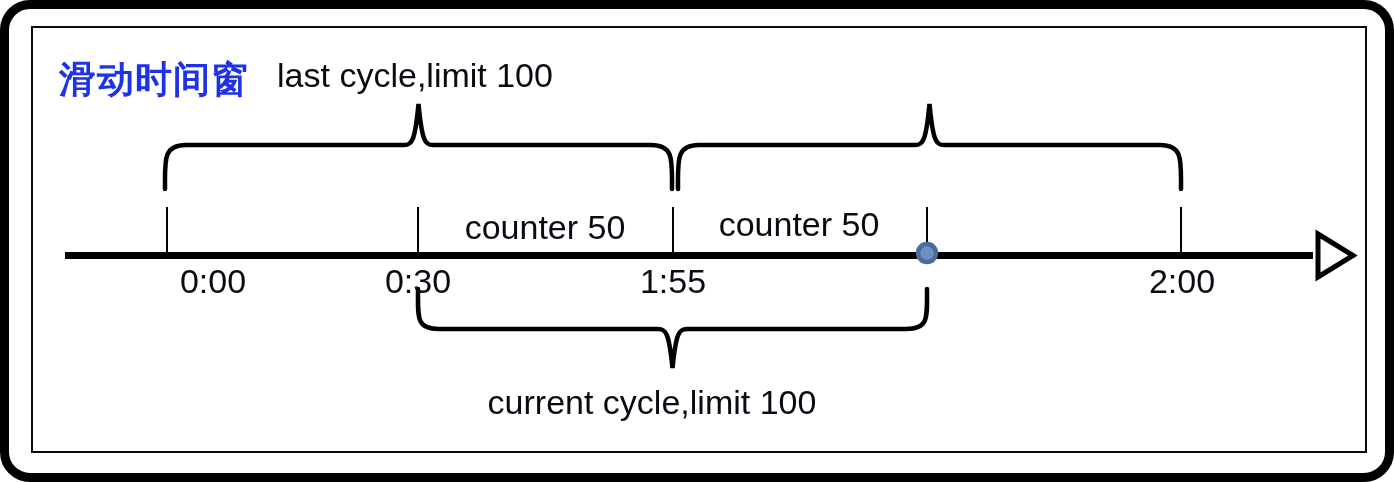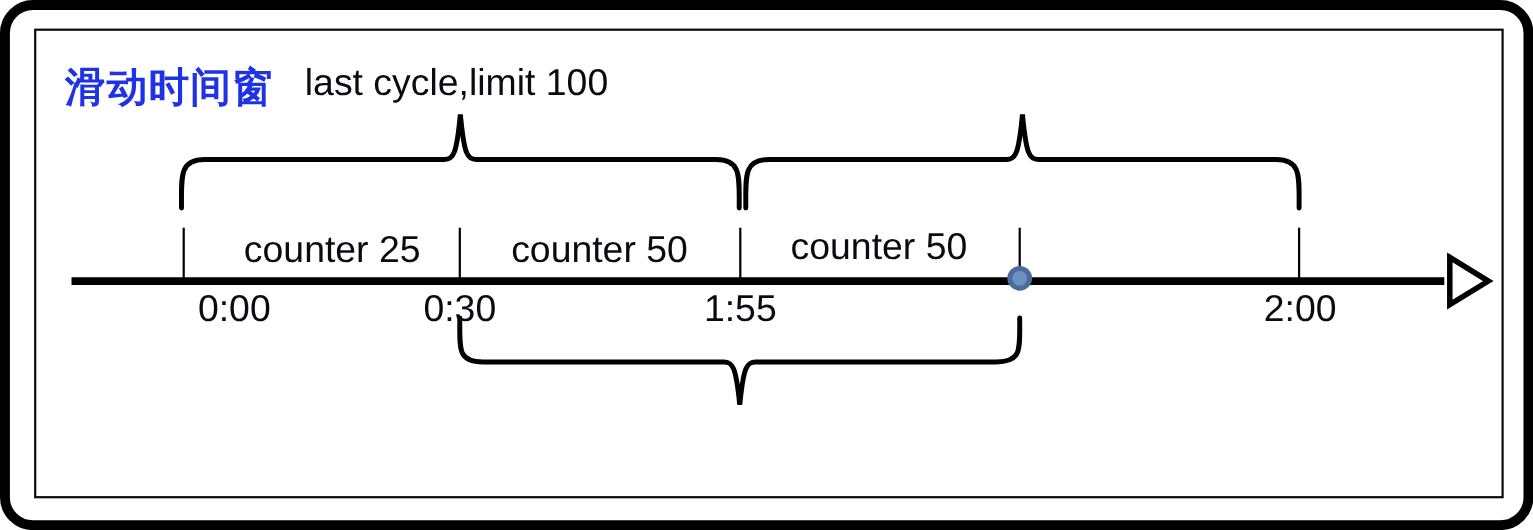--- a/index.html
+++ b/index.html
@@ -104,22 +104,22 @@
              C 676 333, 679 329, 687 329
              L 906 329
              C 929 329, 927 318, 927 289" fill="none" stroke="#000000" stroke-width="4.5" stroke-linecap="round"></path>
 
     <circle cx="927" cy="253" r="9" fill="#6e8fc2" stroke="#4a6b9c" stroke-width="4.5"></circle>
   </svg>
 
   <div class="title">滑动时间窗</div>
 
   <div class="lbl" style="left:415px; top:57px;">last cycle,limit 100</div>
+  <div class="lbl" style="left:652px; top:384px;">current cycle,limit 100</div>
 
-  <div class="lbl" style="left:302px; top:209px;">counter 25</div>
   <div class="lbl" style="left:545px; top:209px;">counter 50</div>
   <div class="lbl" style="left:799px; top:206px;">counter 50</div>
 
   <div class="lbl" style="left:166px; top:263px;margin-left:47px;">0:00</div>
   <div class="lbl" style="left:418px; top:263px;">0:30</div>
   <div class="lbl" style="left:673px; top:263px;">1:55</div>
   <div class="lbl" style="left:1182px; top:263px;">2:00</div>
 
 </div>
 

